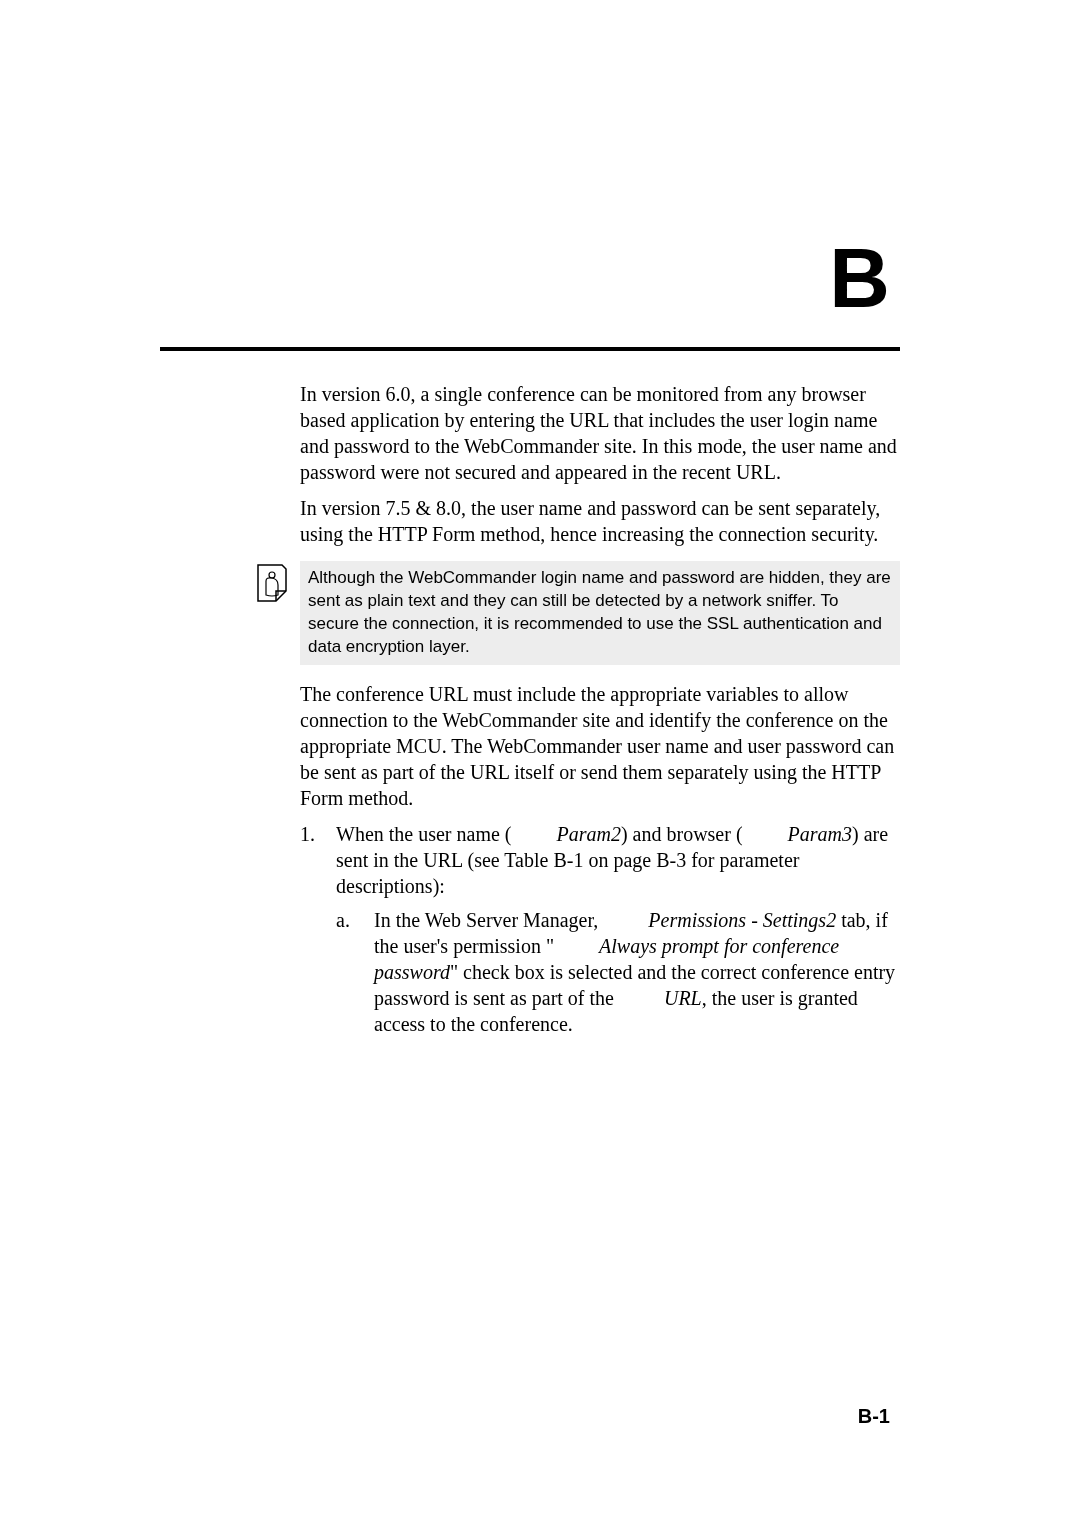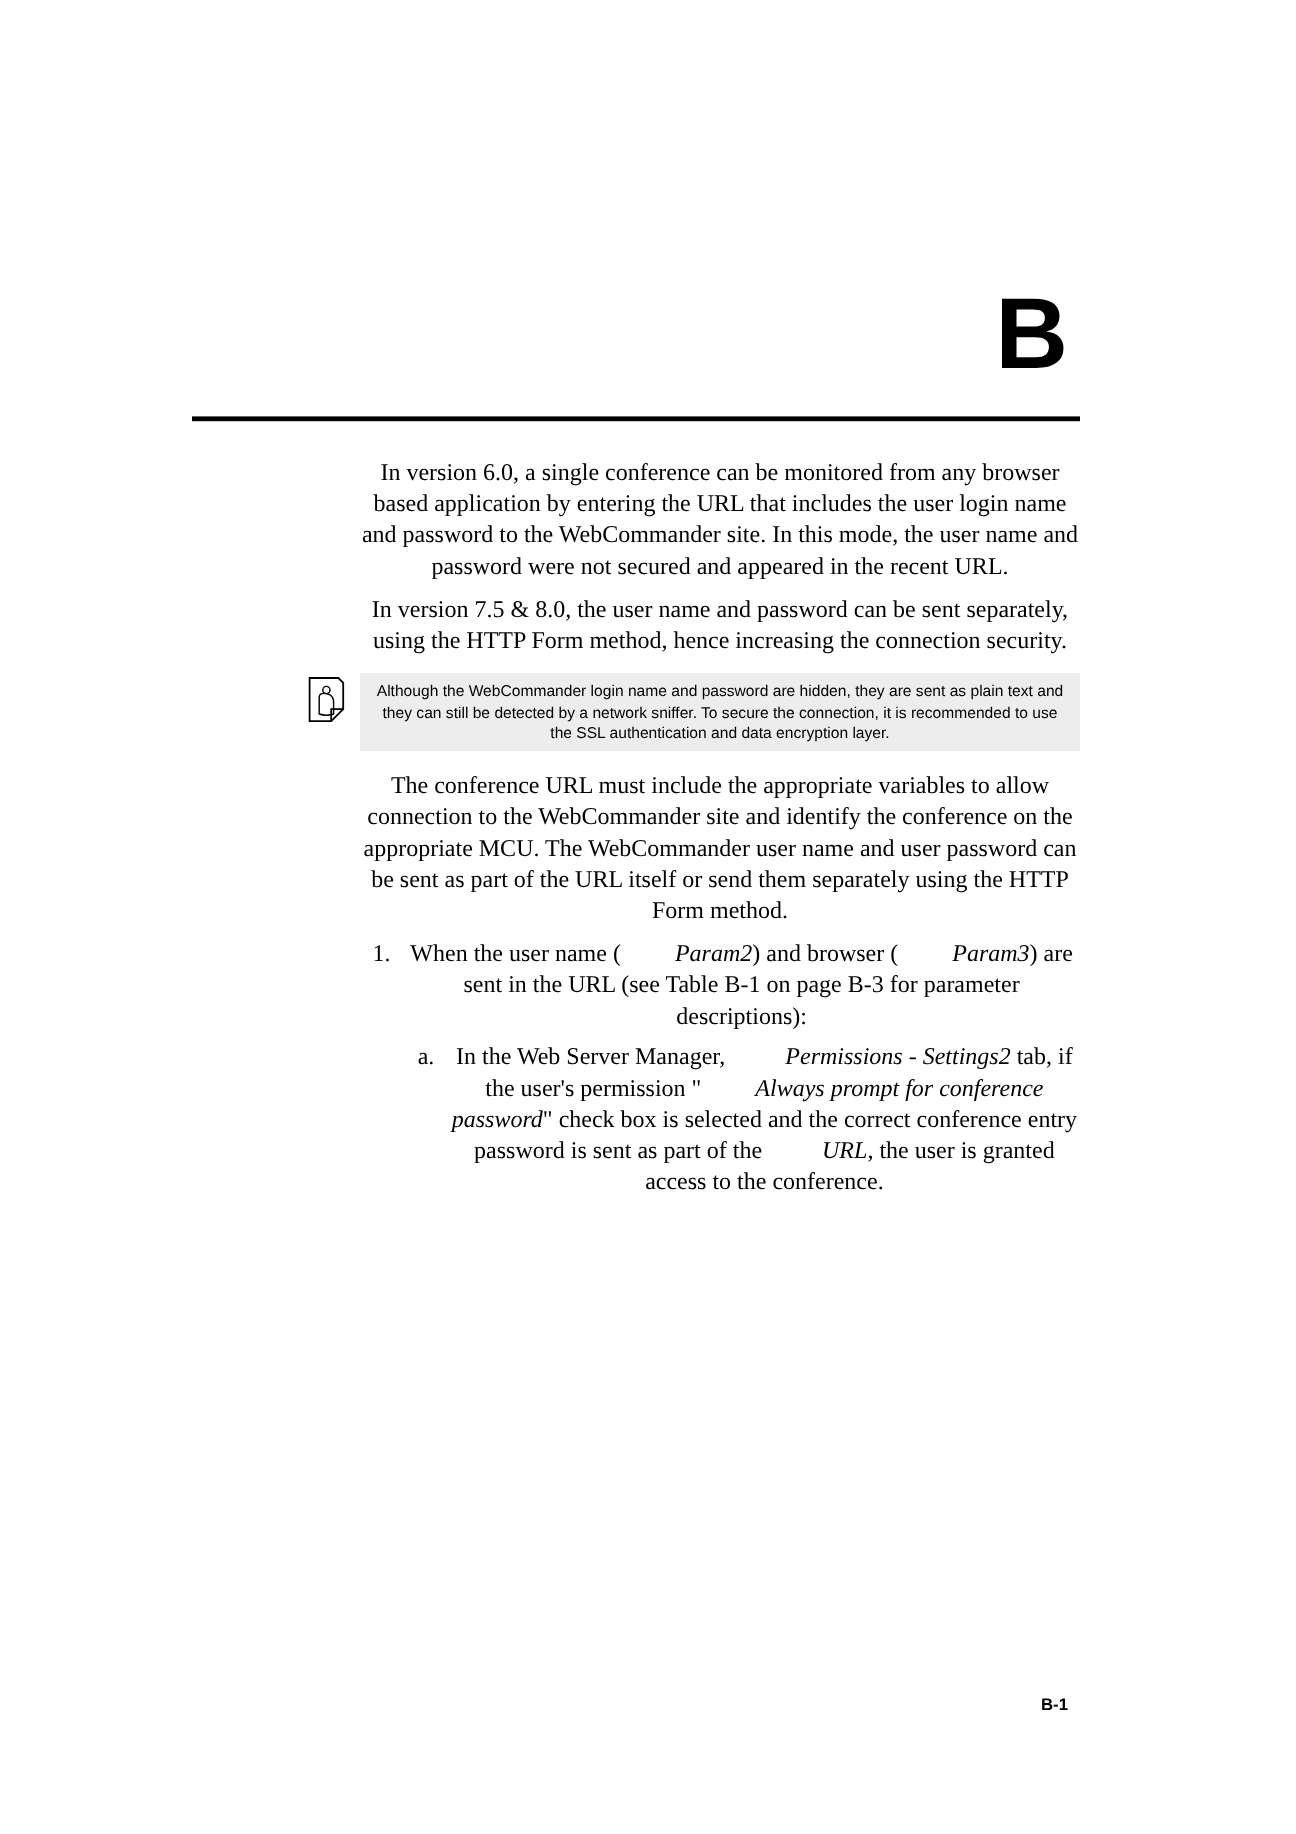--- a/index.html
+++ b/index.html
@@ -28,41 +28,40 @@
   }
   .appendix-title {
     font-family: Arial, Helvetica, sans-serif;
     font-weight: 700;
     font-size: 41px;
     line-height: 1.25;
     margin-bottom: 46px;
   }
   .content {
     margin-left: 140px;
-    text-align: center;
   }
   .para {
     font-size: 20px;
     line-height: 1.3;
     margin-bottom: 10px;
   }
   .note-block {
     display: flex;
     align-items: flex-start;
     margin: 14px 0 16px -48px;
   }
   .note-icon {
     flex: 0 0 40px;
     height: 44px;
     margin-right: 8px;
   }
   .note-text {
     background: #ededed;
     font-family: Arial, Helvetica, sans-serif;
-    font-size: 13px;
+    font-size: 17px;
     line-height: 1.35;
     padding: 6px 8px;
     flex: 1;
   }
   .heading-bold {
     font-family: Arial, Helvetica, sans-serif;
     font-weight: 700;
     font-size: 18px;
     margin-top: 14px;
     margin-bottom: 10px;
@@ -82,21 +81,21 @@
   .sublist .list-num {
     flex: 0 0 38px;
   }
   .italic { font-style: italic; margin-left: 45px; }
   .page-number {
     position: absolute;
     bottom: 100px;
     right: 190px;
     font-family: Arial, Helvetica, sans-serif;
     font-weight: 700;
-    font-size: 14px;
+    font-size: 20px;
   }
 </style>
 </head>
 <body>
 
 <div class="page">
 
   <div class="appendix-letter">B</div>
   <div class="title-rule"></div>
 

